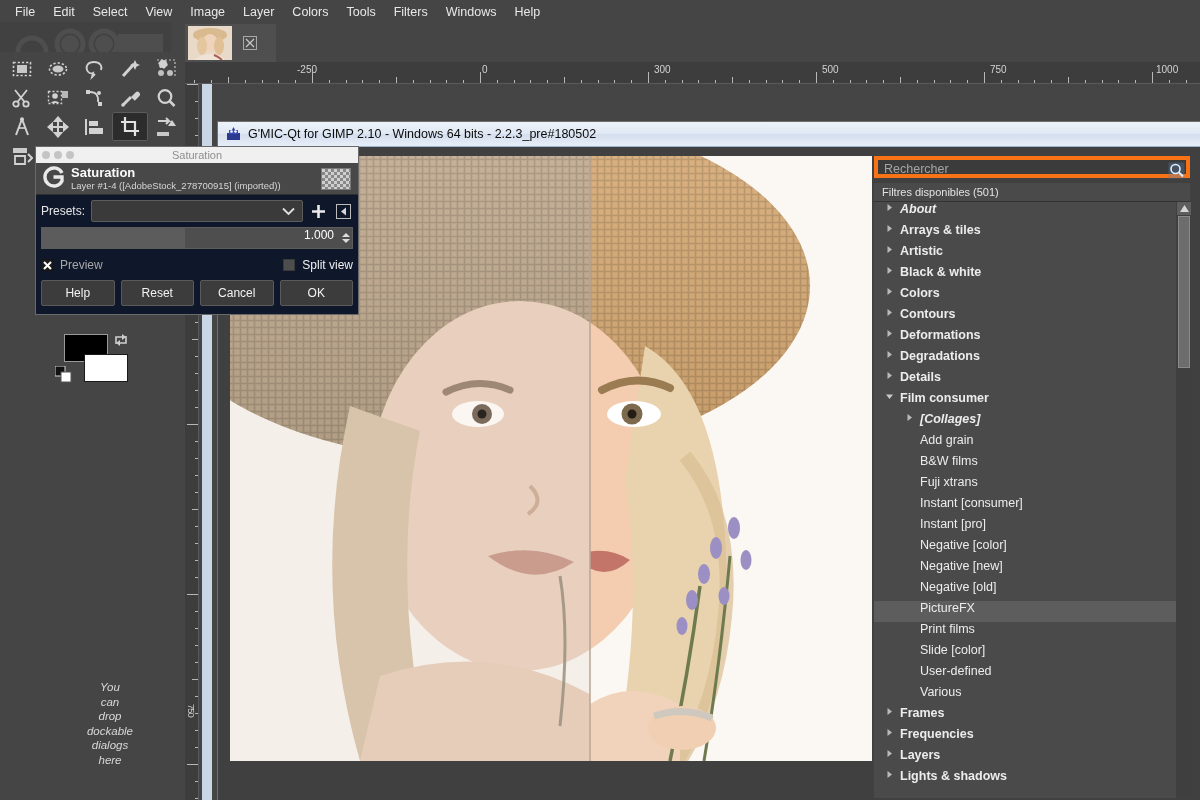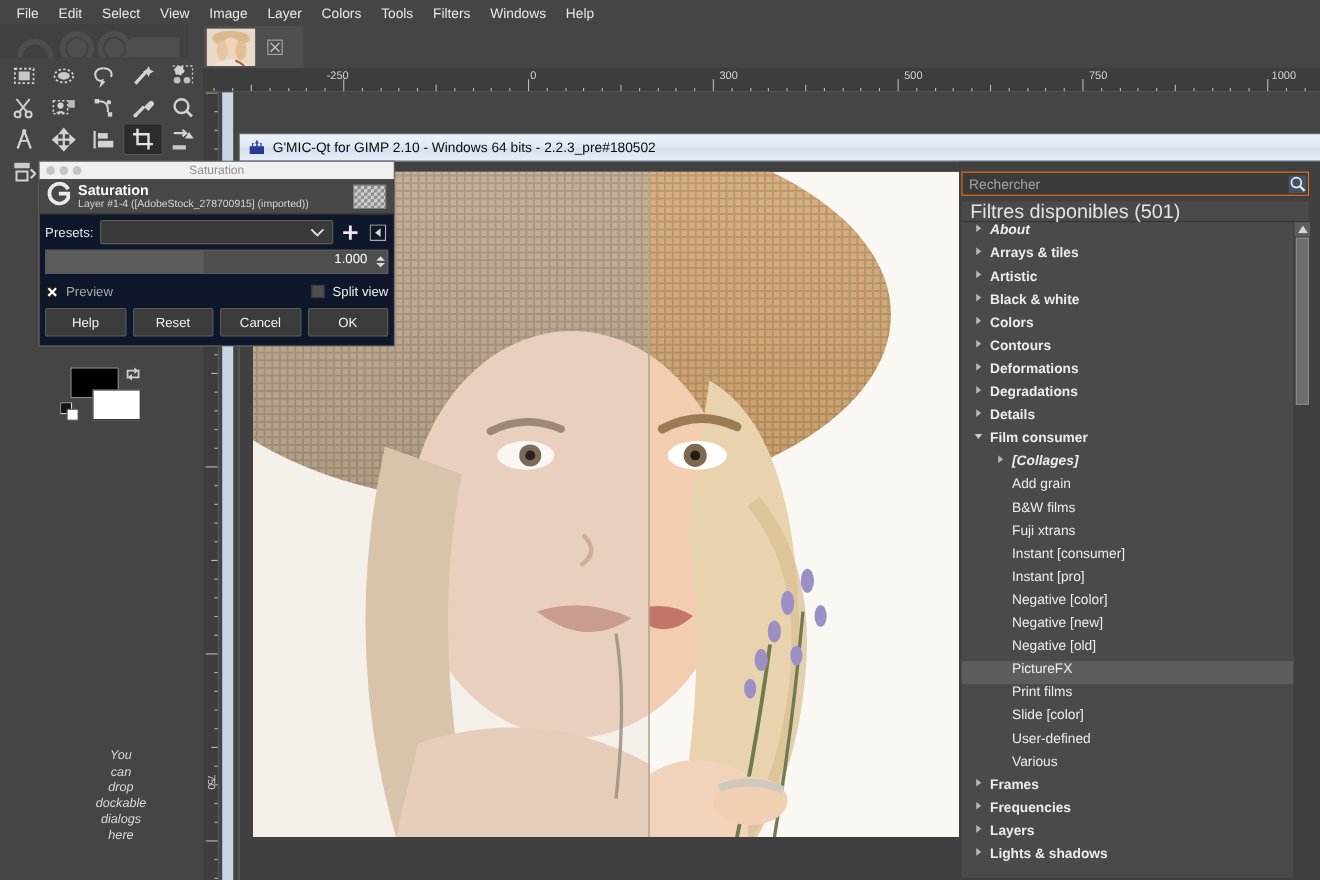--- a/index.html
+++ b/index.html
@@ -159,34 +159,34 @@
   }
 
   
   .gmic-right {
     position: absolute; left: 654px; top: 0px; width: 328px; height: 653px;
     background: #404040;
   }
   .search-row {
     position: absolute; left: 2px; top: 9px; width: 316px; height: 22px;
     background: #3b3b3b;
-    border: 1px solid #f97316;
-    display: flex; align-items: flex-end;
+    border: 4px solid #f97316;
+    display: flex; align-items: flex-start;
   }
   .search-row input {
     flex: 1; height: 18px; border: 0; outline: 0; background: transparent;
     color: #d8d8d8; font-size: 12.5px; padding-left: 6px;
     font-family: "Liberation Sans", sans-serif;
   }
   .search-row input::placeholder { color: #a4a4a4; }
   .search-btn { width: 20px; height: 20px; display: flex; align-items: center; justify-content: center; }
 
   .filters-header {
     position: absolute; left: 2px; top: 36px; width: 316px; height: 19px;
-    color: #e2e2e2; font-size: 18px; padding-left: 8px; line-height: 19px;
+    color: #e2e2e2; font-size: 11px; padding-left: 8px; line-height: 19px;
     background: #4a4a4a;
     border-bottom: 1px solid #333;
   }
   .tree {
     position: absolute; left: 2px; top: 55px; width: 302px; height: 596px;
     background: #4a4a4a;
     overflow: hidden;
   }
   .tree-row {
     height: 21px; display: flex; align-items: flex-start;

